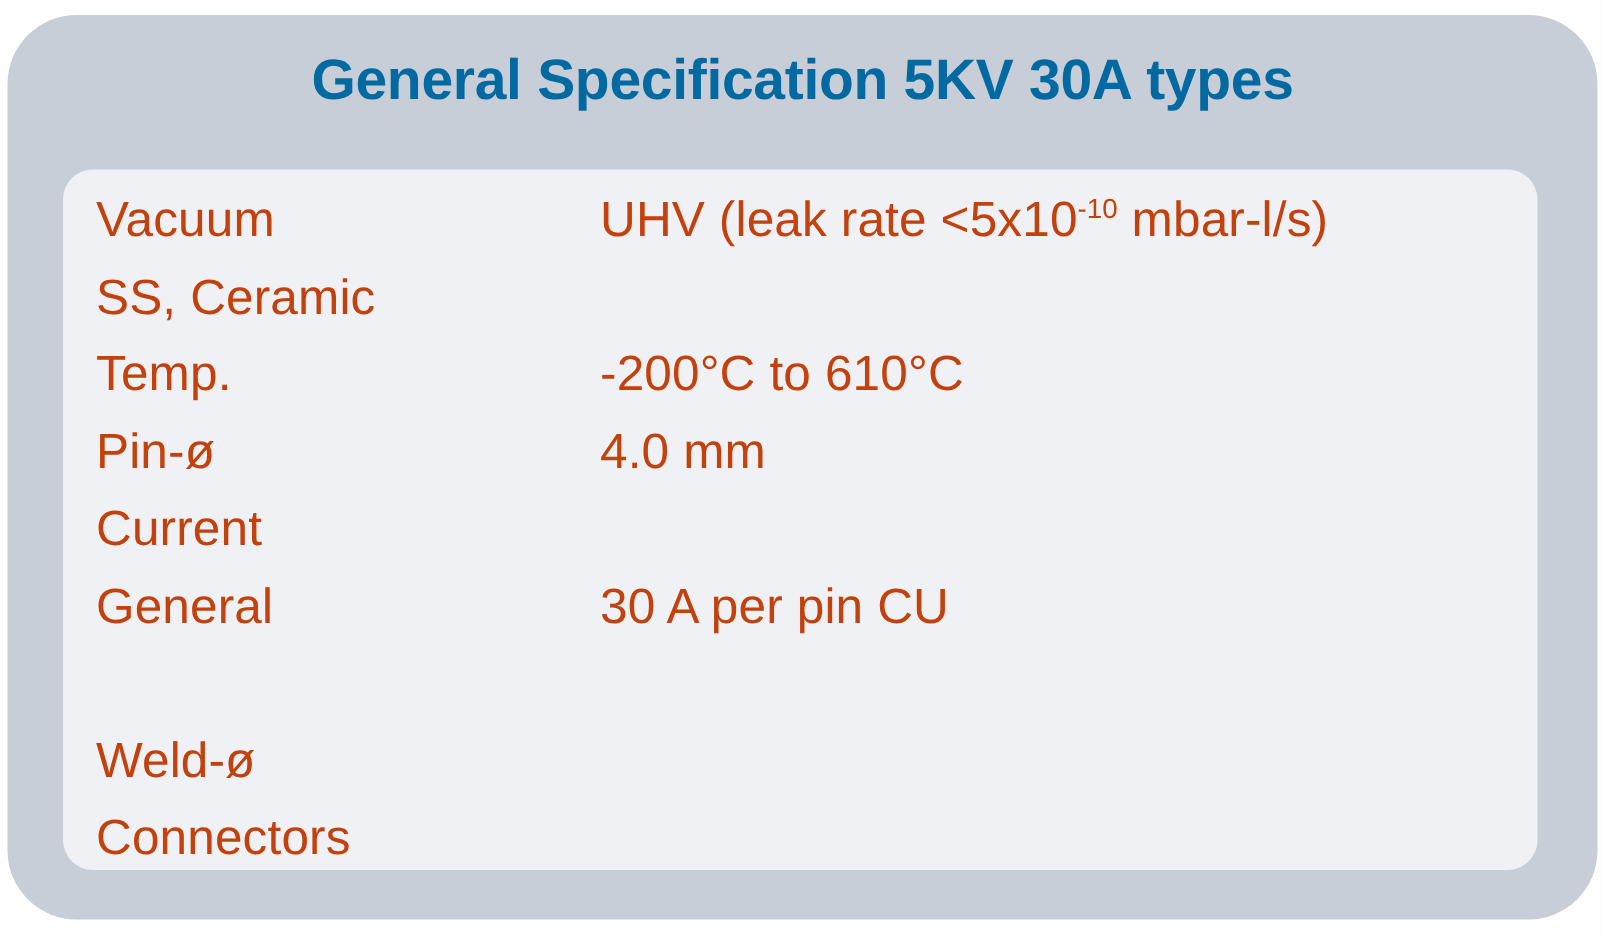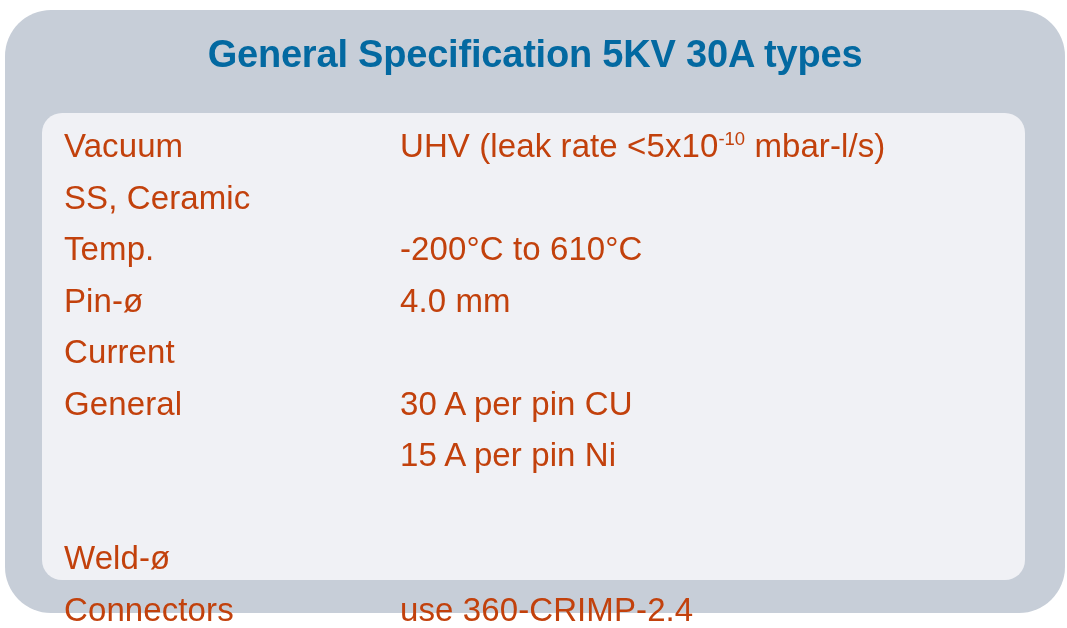--- a/index.html
+++ b/index.html
@@ -119,34 +119,29 @@
 
       <div class="spec-row">
         <div class="spec-label">Current</div>
       </div>
 
       <div class="spec-row">
         <div class="spec-label">General</div>
         <div class="spec-value">30 A per pin CU</div>
       </div>
 
-      <div class="spec-row">
-        <div class="spec-label"></div>
-        <div class="spec-value">15 A per pin Ni</div>
-      </div>
 
       <div class="spec-row spacer-row">
         <div class="spec-label"></div>
         <div class="spec-value"></div>
       </div>
 
       <div class="spec-row">
         <div class="spec-label">Weld-ø</div>
       </div>
 
       <div class="spec-row">
         <div class="spec-label">Connectors</div>
-        <div class="spec-value">use 360-CRIMP-2.4</div>
       </div>
 
     </div>
   </div>
 </div>
 
 </body></html>

